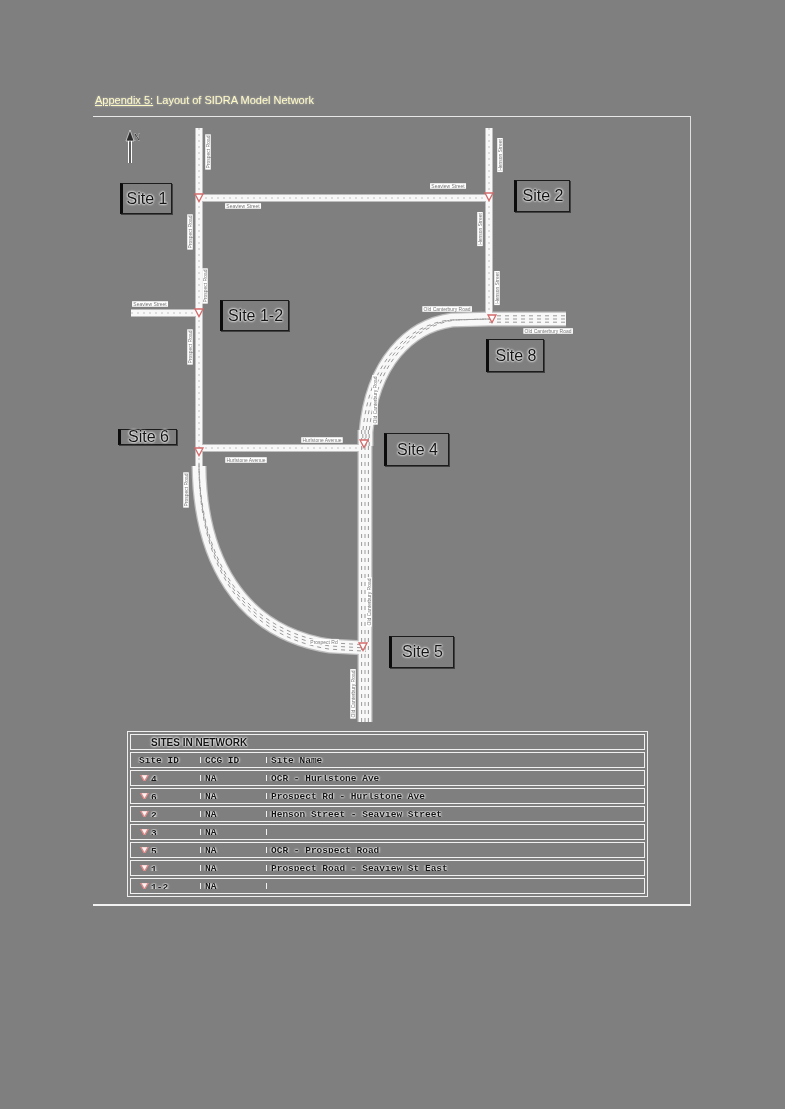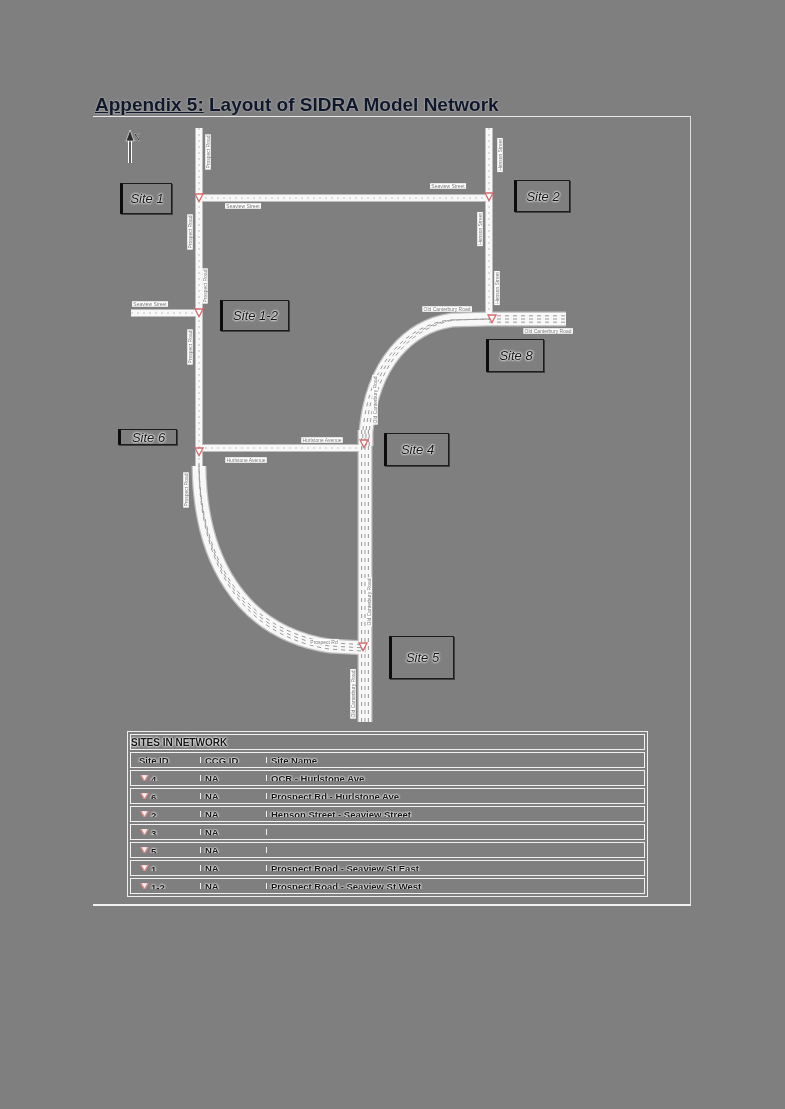--- a/index.html
+++ b/index.html
@@ -8,21 +8,21 @@
     background:#7f7f7f;
     font-family:"Liberation Sans",sans-serif;
   }
   .halo{
     color:#141414;
     text-shadow:0 0 2px rgba(255,255,255,.95),0 0 2px rgba(255,255,255,.9),0 0 3px rgba(255,255,255,.8);
   }
   
   .doc-title{
     position:absolute;left:95px;top:94px;
-    font-size:19px;font-weight:bold;color:#0f172a;
+    font-size:11px;font-weight:normal;color:#fef9c3;
     text-shadow:0 0 2px rgba(255,255,255,.6);
     white-space:nowrap;
   }
   .doc-title .lnk{text-decoration:underline;cursor:pointer;}
   
   .figure{
     position:absolute;left:93px;top:116px;width:597px;height:787px;
     border-top:1px solid #e8e8e8;
     border-right:1px solid #dedede;
     border-bottom:2px solid #f2f2f2;
@@ -35,41 +35,41 @@
   .c-m{stroke-width:15;} .r-m{stroke-width:12.5;}
   .dash-min{fill:none;stroke:#b3b3b3;stroke-width:.8;stroke-dasharray:2 4;}
   .dash-m{fill:none;stroke:#9a9a9a;stroke-width:1;stroke-dasharray:4 4;}
   .marker{fill:#ffffff;stroke:#d46a6a;stroke-width:1.3;}
   
   .site-box{
     position:absolute;box-sizing:border-box;
     border:1px solid #1c1c1c;border-left:3px solid #0c0c0c;
     box-shadow:1px 1px 0 rgba(15,15,15,.55);
     display:flex;align-items:center;justify-content:center;
-    font-size:13px;font-weight:normal;font-style:italic;
+    font-size:16px;font-weight:normal;
   }
   
   .rlabel{
     position:absolute;background:#ffffff;color:#777;
     font-size:8px;line-height:9px;padding:0 2px;white-space:nowrap;
     transform:translate(-50%,-50%) scale(.62);
   }
   .rlabel.v{transform:translate(-50%,-50%) rotate(-90deg) scale(.62);}
   
   .sites-table{
     position:absolute;left:127px;top:731px;width:521px;
     box-sizing:border-box;border:1px solid #efefef;
     padding:2px;display:flex;flex-direction:column;gap:2px;
   }
   .t-row{
     box-sizing:border-box;border:1px solid #f1f1f1;height:16px;
     display:flex;align-items:center;font-size:9.5px;font-weight:bold;
   }
-  .t-title{padding-left:0;font-size:10px;text-align:right;}
-  .t-grid{display:flex;align-items:stretch;padding:4px;}
+  .t-title{padding-left:20px;font-size:10px;text-align:right;}
+  .t-grid{display:flex;align-items:stretch;padding:4px;font-family:Liberation Mono, monospace;}
   .cell{
     box-sizing:border-box;display:flex;align-items:center;
     padding-left:4px;overflow:hidden;white-space:nowrap;
   }
   .cell.sep{border-right:1px solid #f1f1f1;}
   .cell.c1{width:66px;flex:none;}
   .cell.c2{width:66px;flex:none;}
   .cell.c3{flex:1;}
   .idflex{display:flex;align-items:center;}
   .idflex svg{flex:none;}
@@ -154,21 +154,21 @@
     <text x="134" y="140" font-size="8.5" fill="#2b2b2b" stroke="#ffffff" stroke-width="0.4" paint-order="stroke">N</text>
   </g>
 </svg>
 
 <div id="site-boxes">
     <div class="site-box halo" style="left: 120px; top: 183px; width: 52px; height: 31px;">Site 1</div>
     <div class="site-box halo" style="left: 514px; top: 180px; width: 56px; height: 32px;">Site 2</div>
     <div class="site-box halo" style="left: 220px; top: 300px; width: 69px; height: 31px;">Site 1-2</div>
     <div class="site-box halo" style="left: 486px; top: 339px; width: 58px; height: 33px;">Site 8</div>
     <div class="site-box halo" style="left: 384px; top: 433px; width: 65px; height: 33px;">Site 4</div>
-    <div class="site-box halo" style="left: 389px; top: 636px; width: 65px; height: 43px;">Site 5</div>
+    <div class="site-box halo" style="left: 389px; top: 636px; width: 65px; height: 32px;">Site 5</div>
     <div class="site-box halo" style="left: 118px; top: 429px; width: 59px; height: 16px;">Site 6</div>
   </div>
 <div id="road-labels">
     <div class="rlabel v" style="left: 208px; top: 152px;">Prospect Road</div>
     <div class="rlabel v" style="left: 190px; top: 232px;">Prospect Road</div>
     <div class="rlabel" style="left: 243px; top: 206px;">Seaview Street</div>
     <div class="rlabel" style="left: 150px; top: 304px;">Seaview Street</div>
     <div class="rlabel v" style="left: 205px; top: 286px;">Prospect Road</div>
     <div class="rlabel v" style="left: 190px; top: 347px;">Prospect Road</div>
     <div class="rlabel v" style="left: 500px; top: 155px;">Henson Street</div>
@@ -244,20 +244,21 @@
       <div class="t-row t-grid">
     <div class="cell c1 sep">
       <span class="idflex">
         <svg width="11" height="10" viewBox="0 0 11 10">
           <polygon points="1.5,1.5 9.5,1.5 5.5,8.5" fill="#fdf2f2" stroke="#dd8a8a" stroke-width="1.4"></polygon>
         </svg>
         <span class="num halo">5</span>
       </span>
     </div>
     <div class="cell c2 sep halo ccg">NA</div>
+    <div class="cell c3 halo name">OCR - Prospect Road</div>
   </div>
       <div class="t-row t-grid">
     <div class="cell c1 sep">
       <span class="idflex">
         <svg width="11" height="10" viewBox="0 0 11 10">
           <polygon points="1.5,1.5 9.5,1.5 5.5,8.5" fill="#fdf2f2" stroke="#dd8a8a" stroke-width="1.4"></polygon>
         </svg>
         <span class="num halo">1</span>
       </span>
     </div>
@@ -267,16 +268,15 @@
       <div class="t-row t-grid">
     <div class="cell c1 sep">
       <span class="idflex">
         <svg width="11" height="10" viewBox="0 0 11 10">
           <polygon points="1.5,1.5 9.5,1.5 5.5,8.5" fill="#fdf2f2" stroke="#dd8a8a" stroke-width="1.4"></polygon>
         </svg>
         <span class="num halo">1-2</span>
       </span>
     </div>
     <div class="cell c2 sep halo ccg">NA</div>
-    <div class="cell c3 halo name">Prospect Road - Seaview St West</div>
   </div>
     </div>
 </div>
 
 </body></html>

